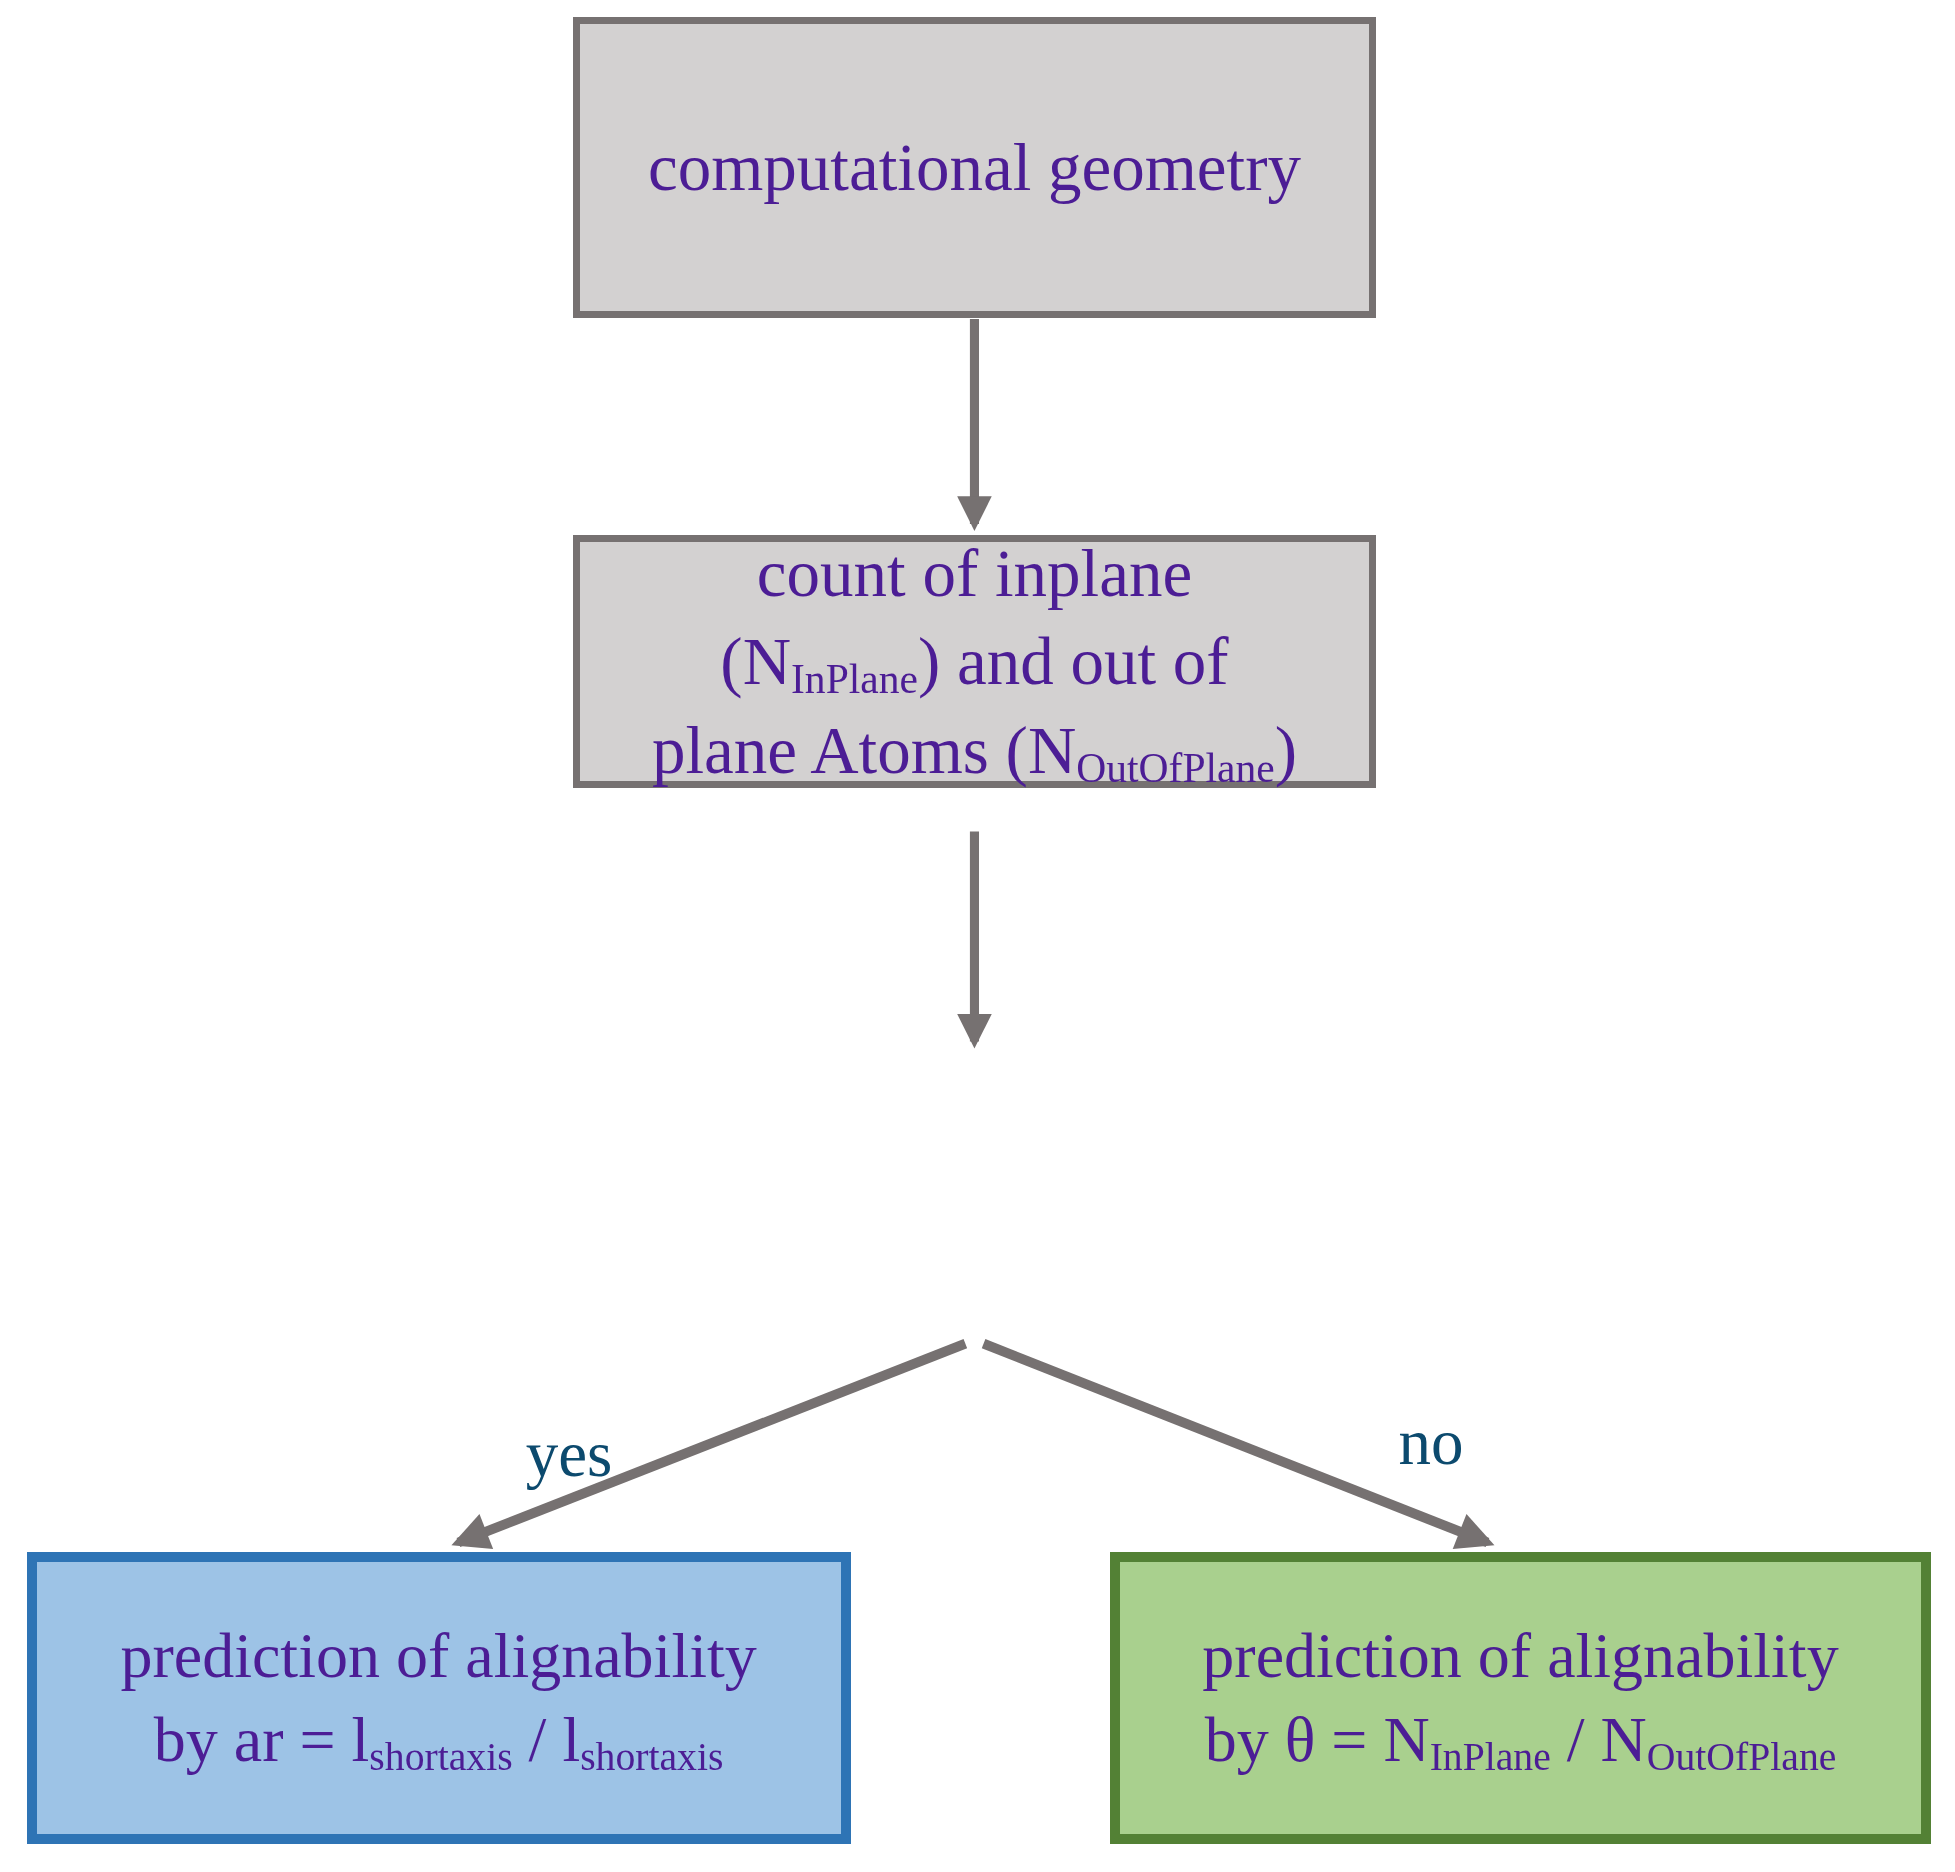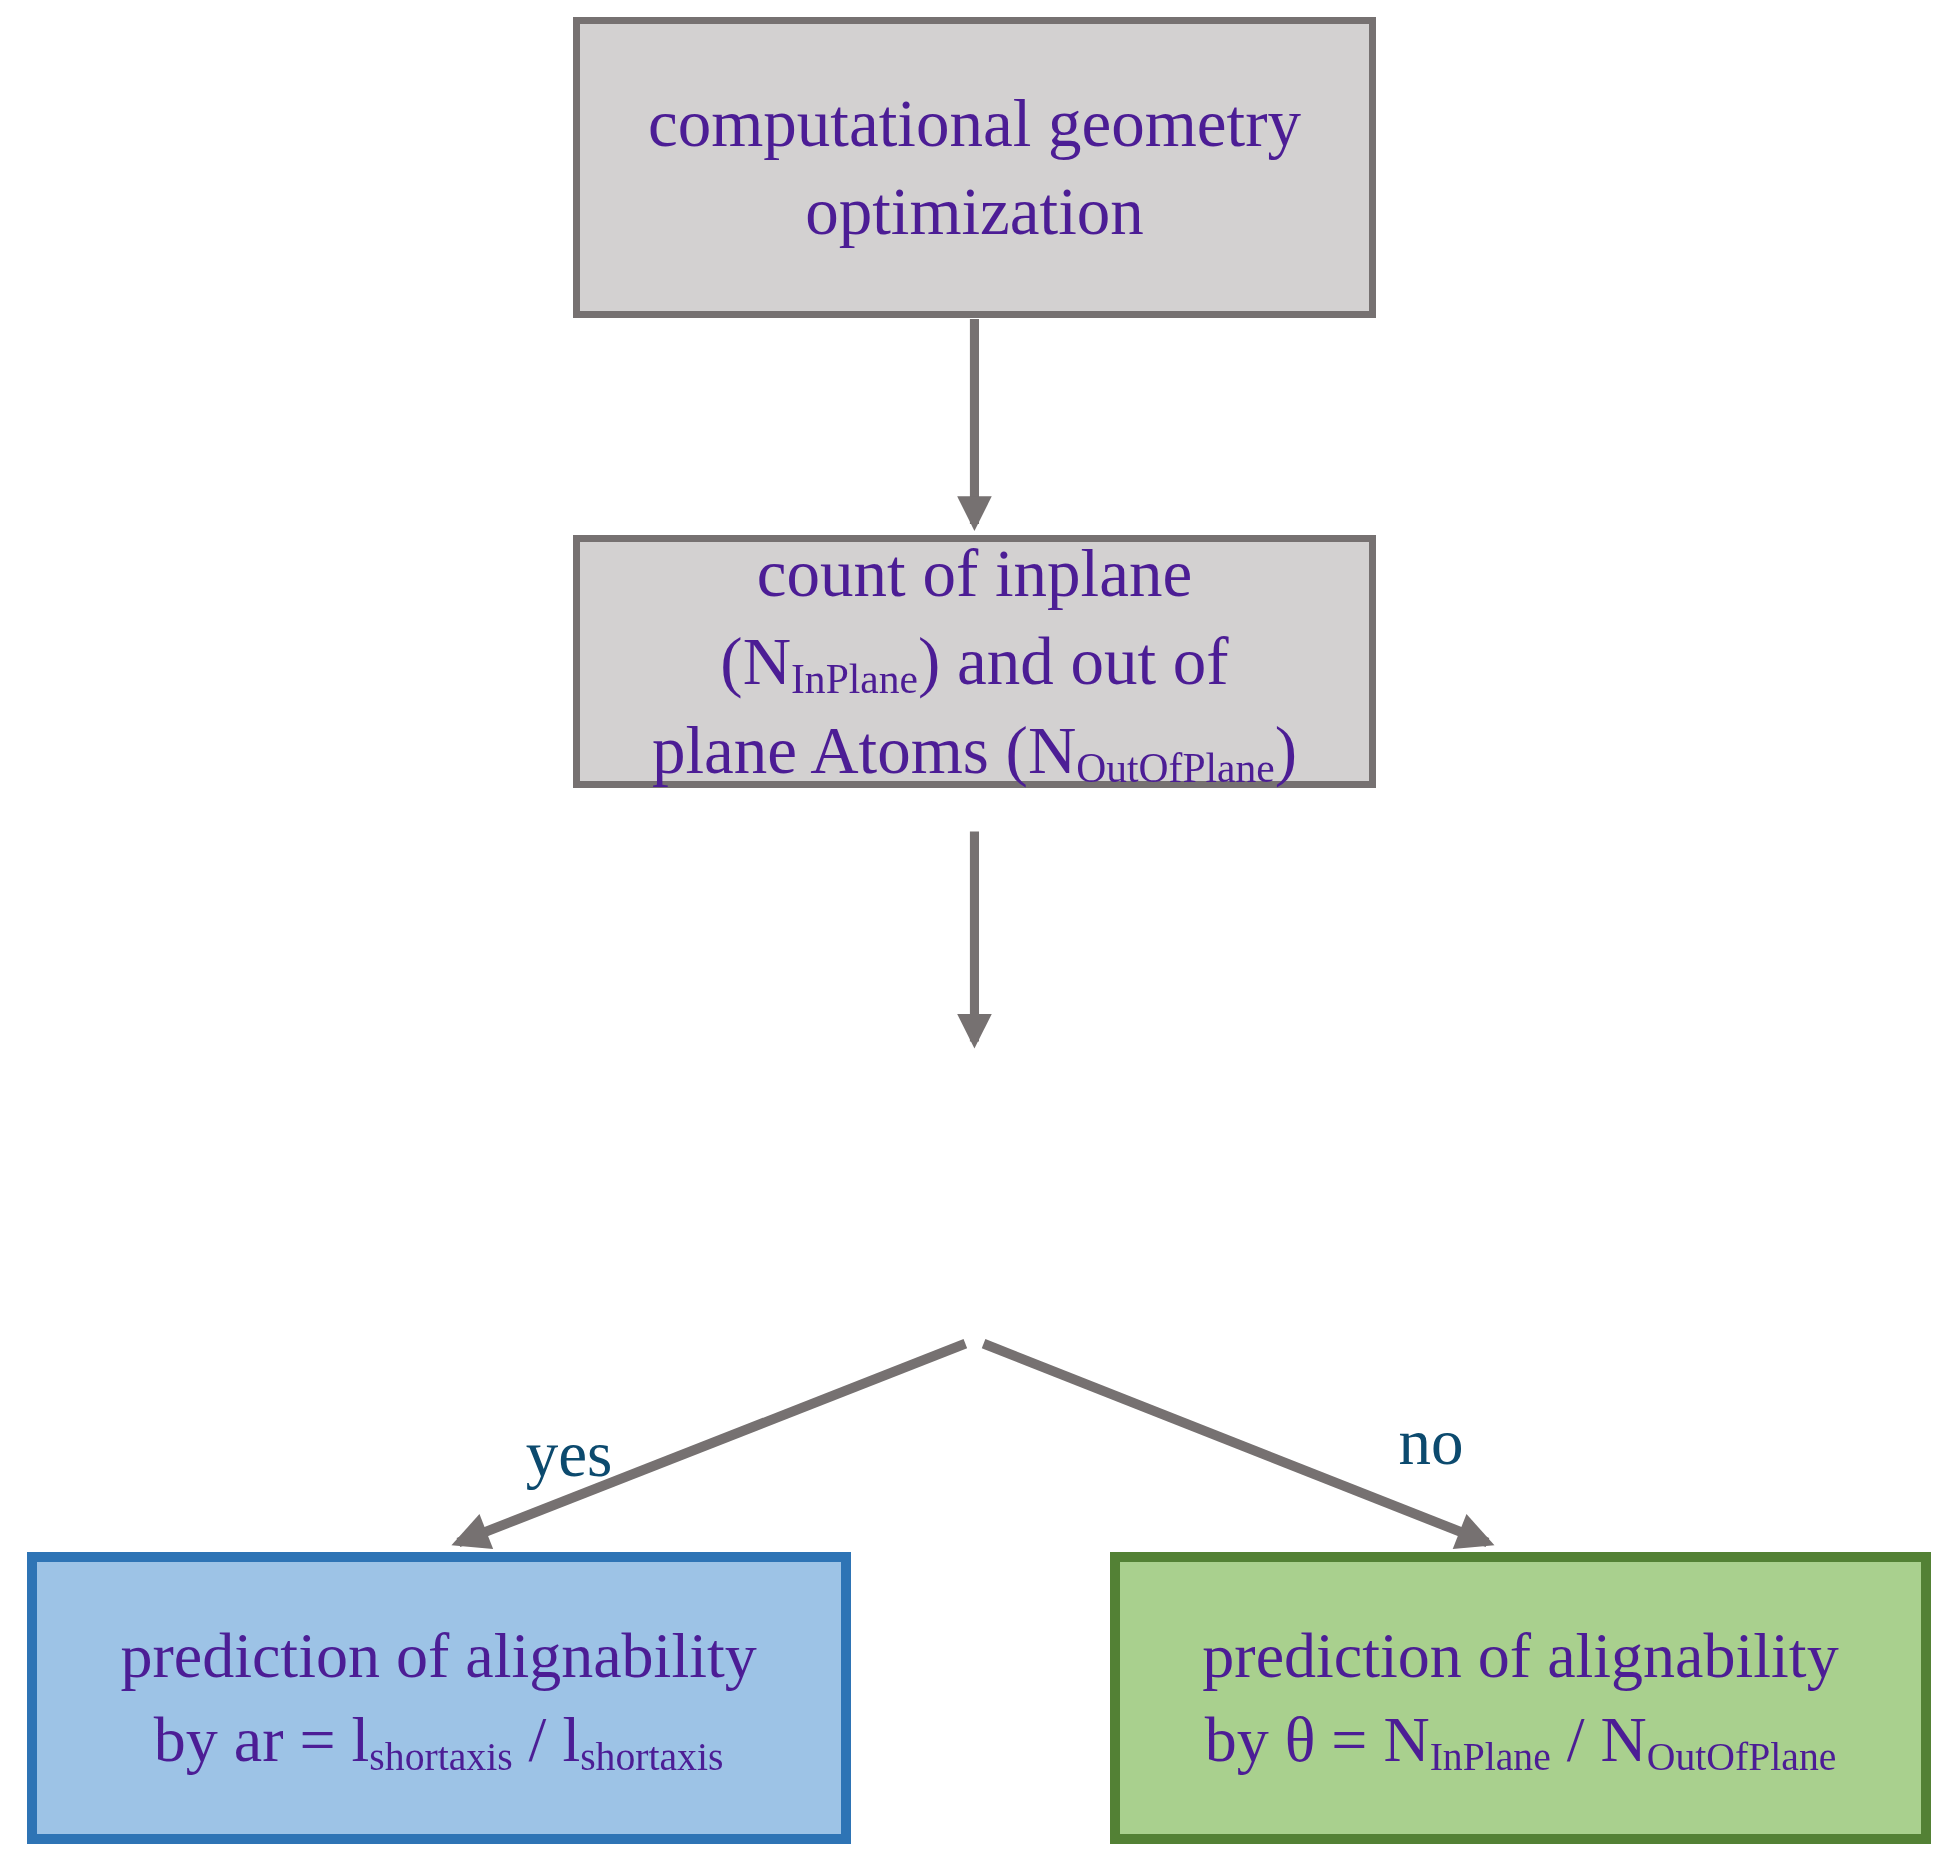--- a/index.html
+++ b/index.html
@@ -65,21 +65,21 @@
         <path d="M 0 0 L 10 5 L 0 10 z" fill="#767171"></path>
       </marker>
     </defs>
     <line x1="1284" y1="420" x2="1284" y2="690" stroke="#767171" stroke-width="12" marker-end="url(#ah)"></line>
     <line x1="1284" y1="1095" x2="1284" y2="1372" stroke="#767171" stroke-width="12" marker-end="url(#ah)"></line>
     <line x1="1272" y1="1770" x2="604" y2="2032" stroke="#767171" stroke-width="13" marker-end="url(#ah)"></line>
     <line x1="1296" y1="1770" x2="1960" y2="2032" stroke="#767171" stroke-width="13" marker-end="url(#ah)"></line>
   </svg>
 
   <div class="node gray" id="node-geometry">
-    <div class="node-text"><span>computational geometry</span><br><span>optimization</span></div>
+    <div class="node-text"><span>computational geometry</span><br></div>
   </div>
 
   <div class="node gray" id="node-count">
     <div class="node-text"><span>count of inplane</span><br><span>(N</span><sub>InPlane</sub><span>) and out of</span><br><span>plane Atoms (N</span><sub>OutOfPlane</sub><span>)</span></div>
   </div>
 
 
   <div class="edge-label" id="label-yes">yes</div>
 
   <div class="edge-label" id="label-no">no</div>

